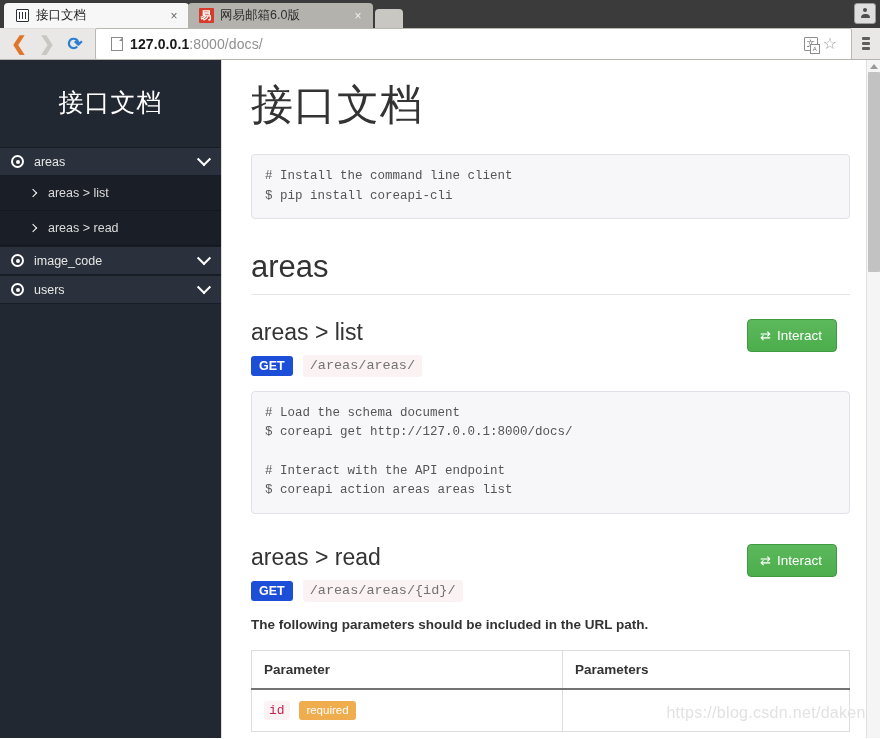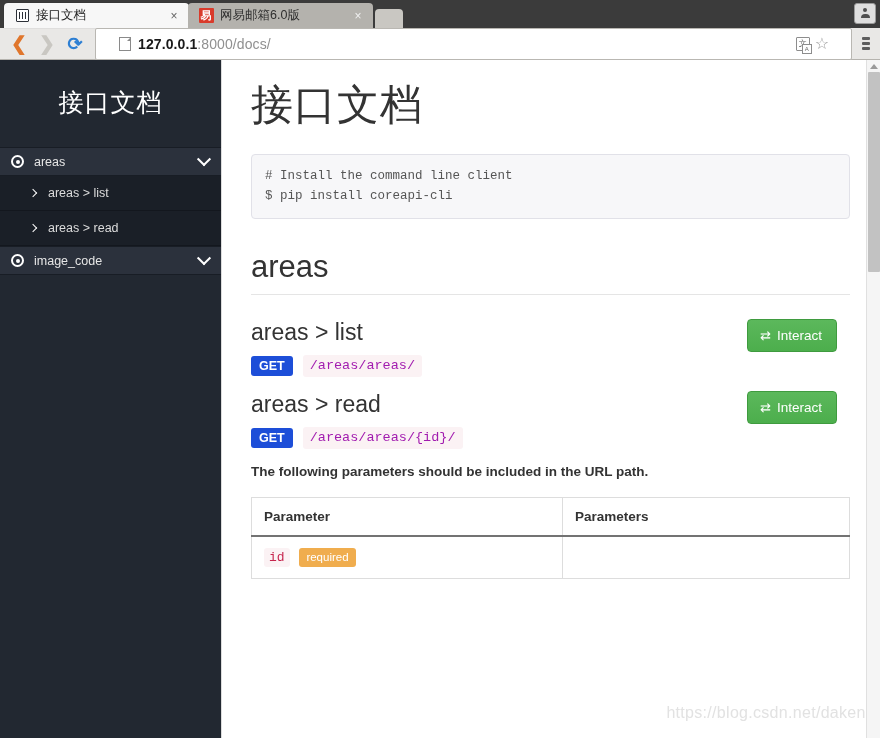--- a/index.html
+++ b/index.html
@@ -148,21 +148,21 @@
 
   .urlbar {
     flex: 1 1 auto;
     height: 32px;
     background: #fff;
     border: 1px solid #b9b7b2;
     border-radius: 2px;
     display: flex;
     align-items: center;
     margin: 0 4px 0 5px;
-    padding: 0 20px;
+    padding: 0 12px;
     position: relative;
   }
   .url-pageicon {
     width: 12px; height: 14px;
     border: 1px solid #8a8a8a;
     background: #fff;
     margin: 0 7px 0 3px;
     flex: 0 0 12px;
     position: relative;
   }
@@ -339,21 +339,21 @@
     color: #fff;
     font-size: 12.5px;
     font-weight: bold;
     padding: 4px 8px;
     border-radius: 3px;
     line-height: 1;
     font-family: "Liberation Sans", sans-serif;
   }
   .path-code {
     background: #fbf2f4;
-    color: #a21caf;
+    color: #737373;
     font-family: "Liberation Mono", "DejaVu Sans Mono", monospace;
     font-size: 13.5px;
     padding: 4px 7px;
     border-radius: 3px;
     line-height: 1;
   }
   .interact-btn {
     position: absolute;
     right: 13px;
     top: 0;
@@ -538,20 +538,25 @@
       <span class="chev-right"></span>
       <span class="nav-label">areas &gt; read</span>
     </div>
 
     <div class="nav-top">
       <span class="disc"></span>
       <span class="nav-label">image_code</span>
       <span class="chevron-down"></span>
     </div>
 
+    <div class="nav-top">
+      <span class="disc"></span>
+      <span class="nav-label">users</span>
+      <span class="chevron-down"></span>
+    </div>
   </div>
 
   <div id="content">
 
     <h1 class="doc-title">接口文档</h1>
 
     <div class="codeblock"># Install the command line client
 $ pip install coreapi-cli</div>
 
     <h2 class="section-title">areas</h2>
@@ -560,20 +565,25 @@
     <div class="endpoint">
       <h3 class="endpoint-title">areas &gt; list</h3>
       <div class="method-row">
         <span class="badge-get">GET</span>
         <span class="path-code">/areas/areas/</span>
       </div>
       <div class="interact-btn">
         <span class="exchange-ico">⇄</span>
         <span>Interact</span>
       </div>
+      <div class="codeblock"># Load the schema document
+$ coreapi get http://127.0.0.1:8000/docs/
+
+# Interact with the API endpoint
+$ coreapi action areas areas list</div>
     </div>
 
     <div class="endpoint">
       <h3 class="endpoint-title">areas &gt; read</h3>
       <div class="method-row">
         <span class="badge-get">GET</span>
         <span class="path-code">/areas/areas/{id}/</span>
       </div>
       <div class="interact-btn">
         <span class="exchange-ico">⇄</span>

